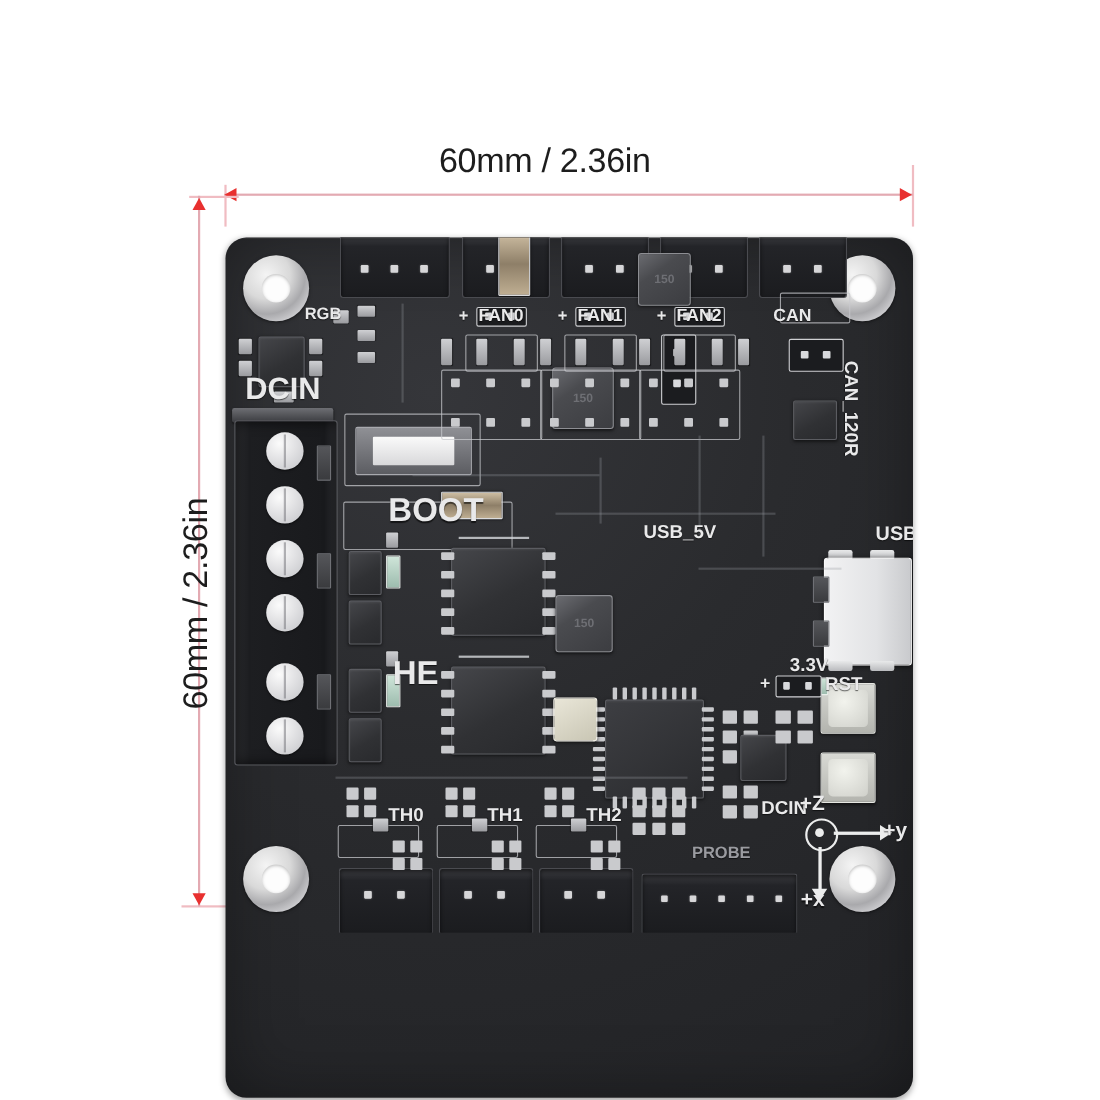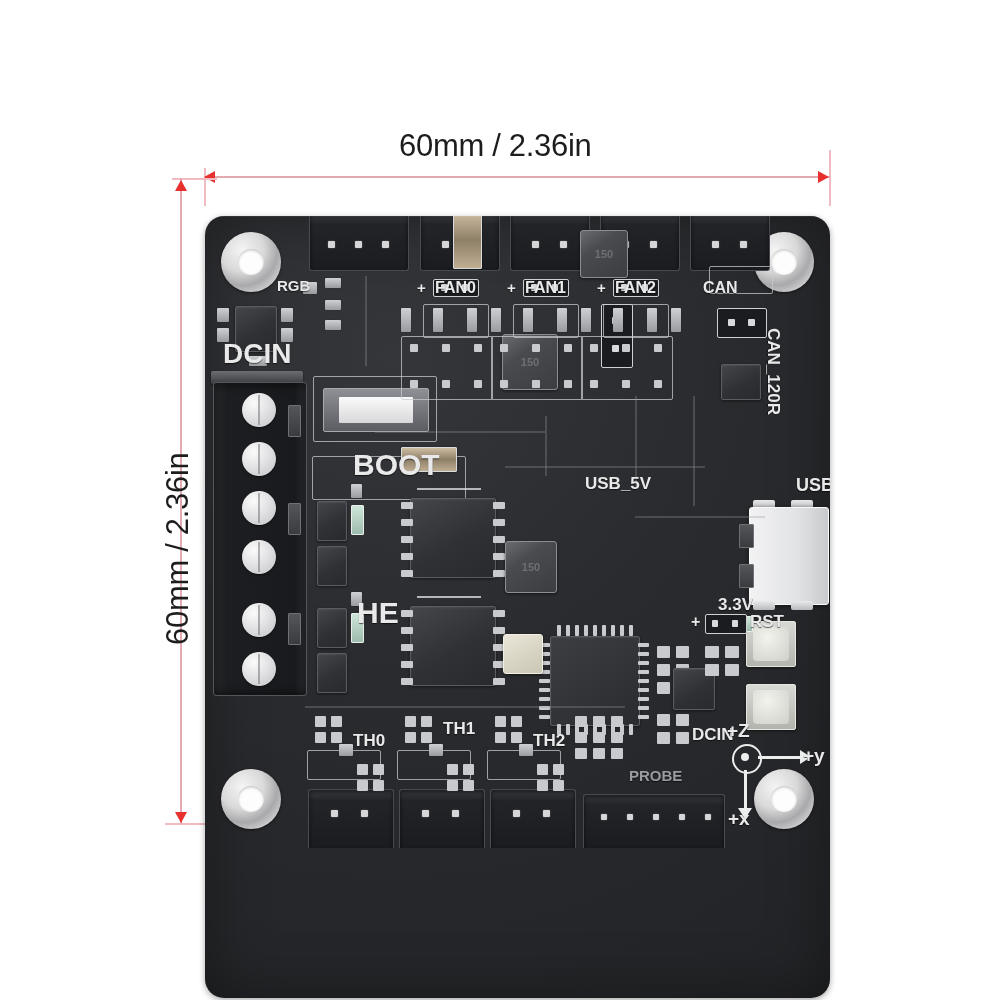--- a/index.html
+++ b/index.html
@@ -507,21 +507,21 @@
 
     <span class="silk thin" style="left:513px;top:379px;font-size:17px;">3.3V</span>
     <span class="silk thin" style="left:486px;top:397px;font-size:16px;">+</span>
     <span class="silk thin" style="left:545px;top:396px;font-size:17px;">RST</span>
     <span class="silk thin" style="left:487px;top:509px;font-size:17px;">DCIN</span>
 
     <span class="silk" style="left:148px;top:232px;font-size:30px;">BOOT</span>
     <span class="silk" style="left:152px;top:380px;font-size:30px;">HE</span>
 
     <span class="silk thin" style="left:148px;top:515px;font-size:17px;">TH0</span>
-    <span class="silk thin" style="left:238px;top:503px;font-size:17px;">TH1</span>
+    <span class="silk thin" style="left:238px;top:515px;font-size:17px;">TH1</span>
     <span class="silk thin" style="left:328px;top:515px;font-size:17px;">TH2</span>
     <span class="silk thin" style="left:424px;top:551px;font-size:15px;color:#9a9ba0;text-align:right;">PROBE</span>
 
     <div id="axis" style="left:527px;top:528px;">
       <div class="ring"></div>
       <div class="dot"></div>
       <div class="ay"></div>
       <div class="ayh"></div>
       <div class="ax"></div>
       <div class="axh"></div>

